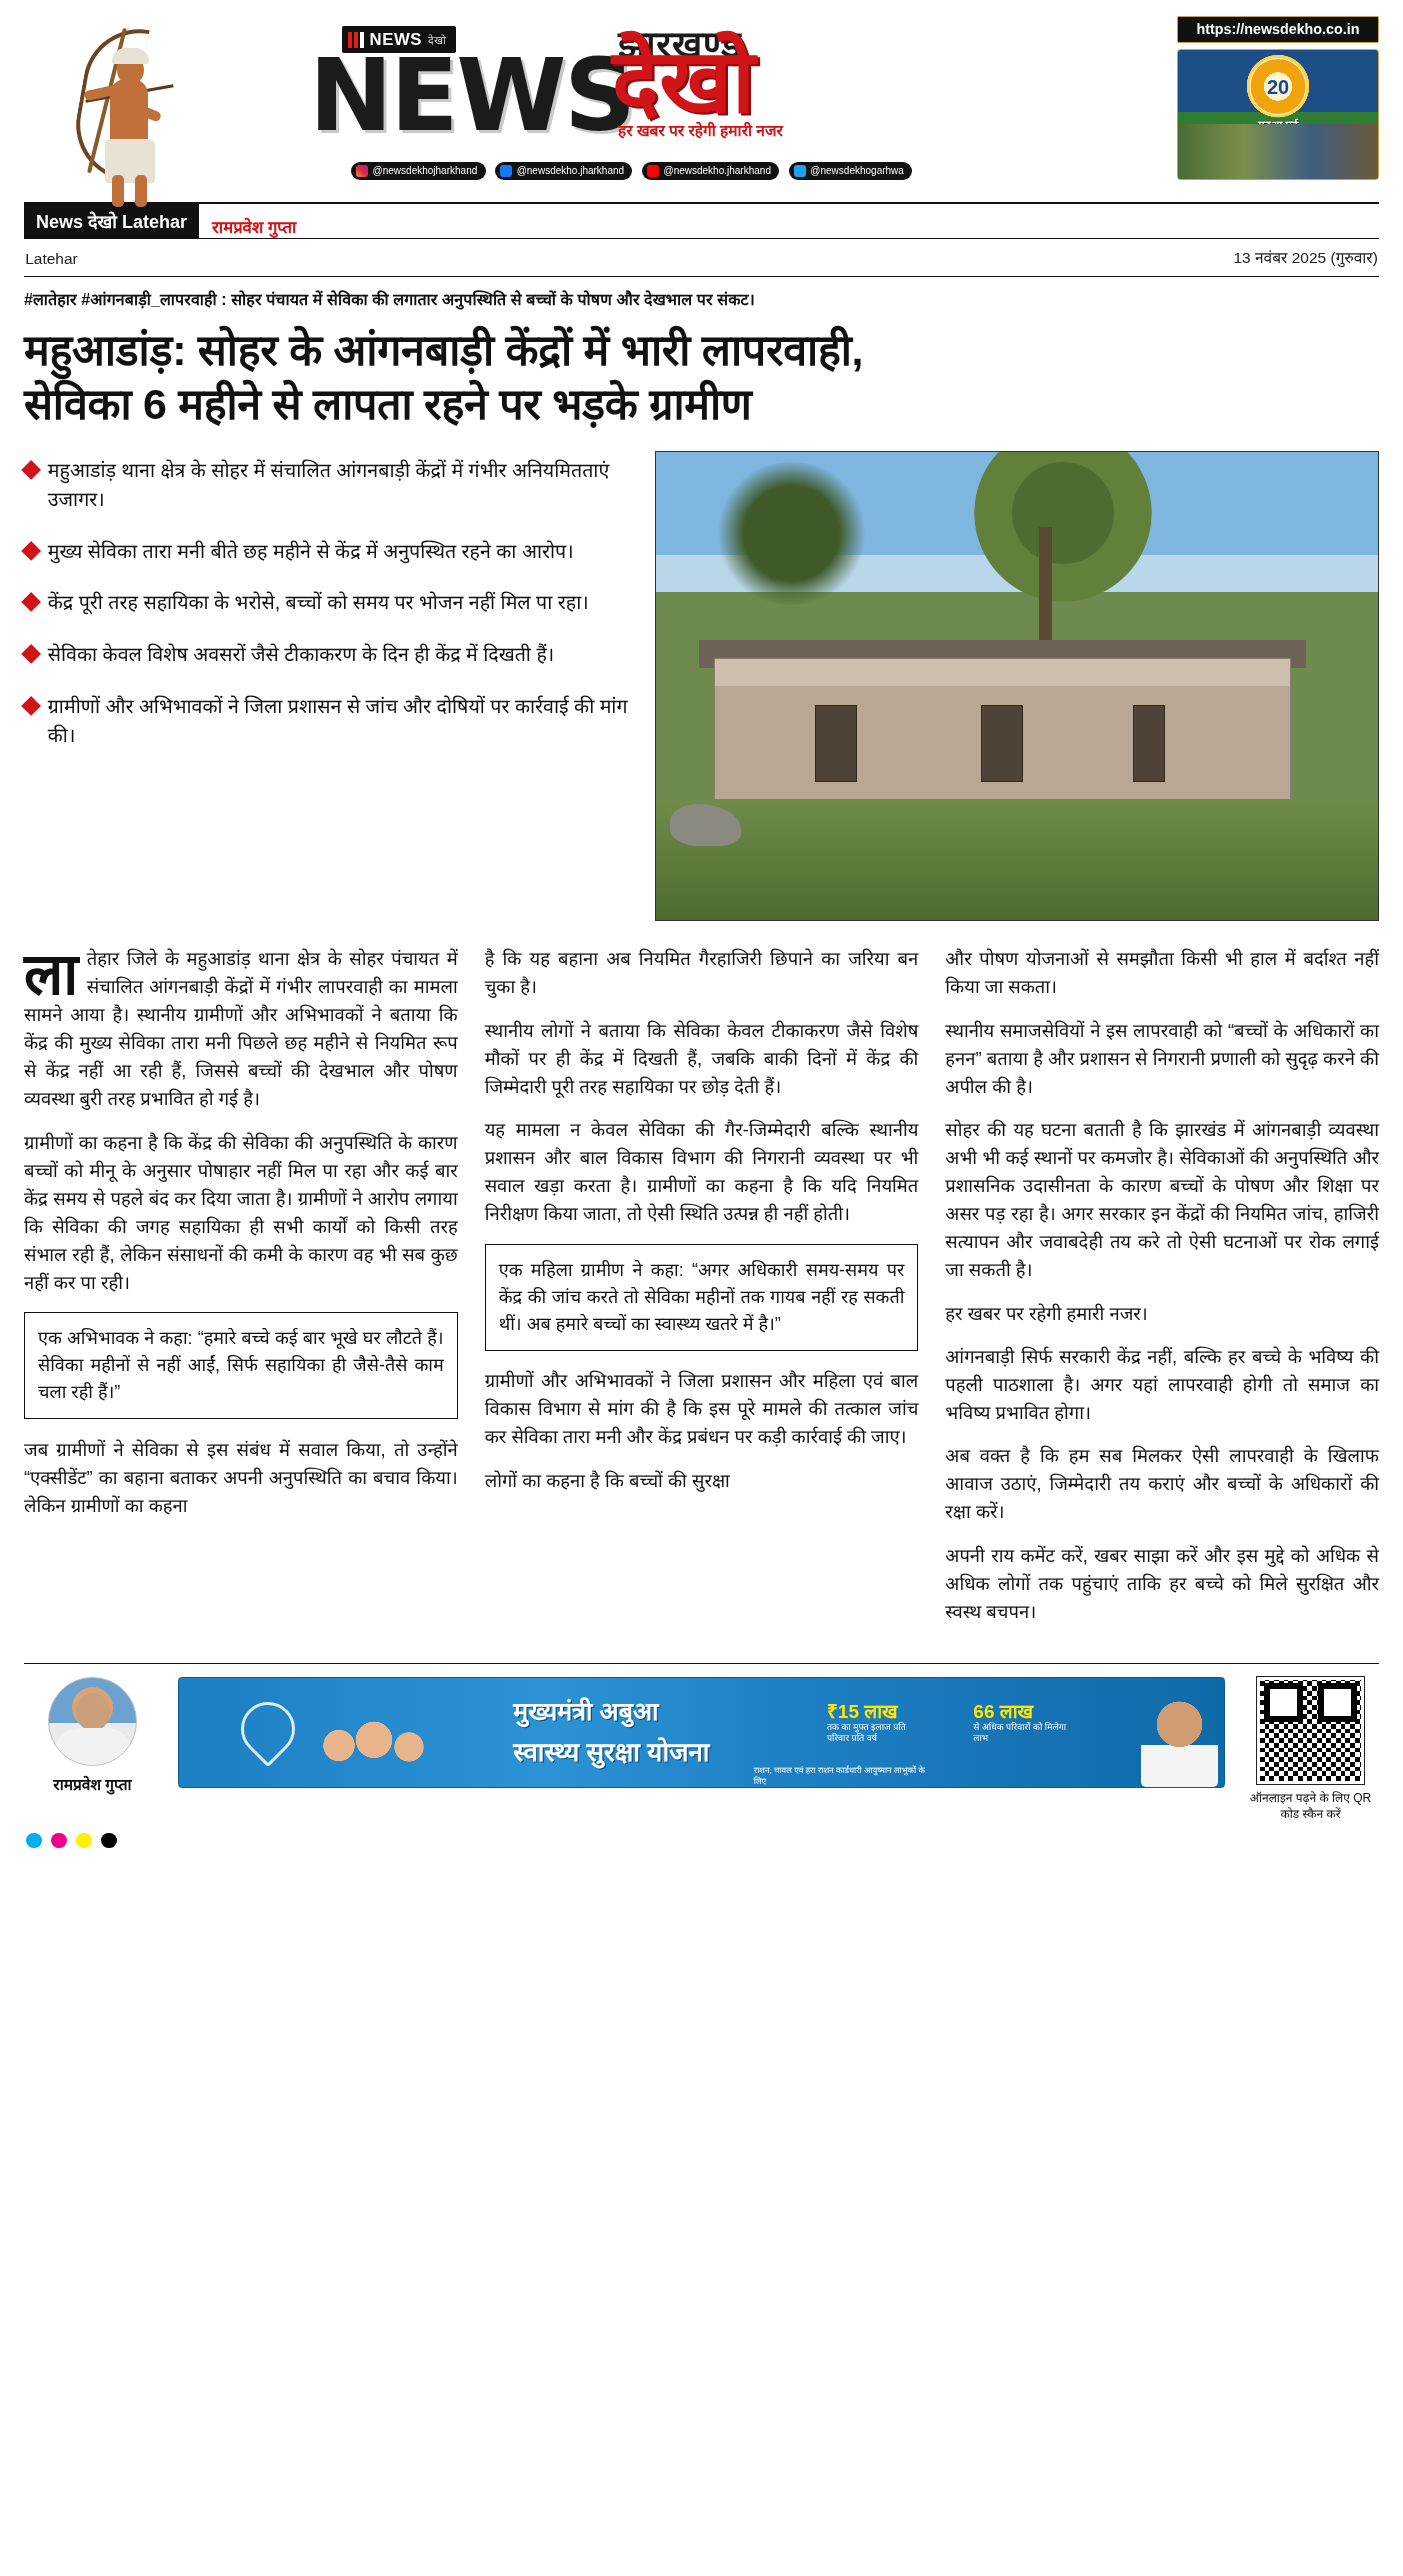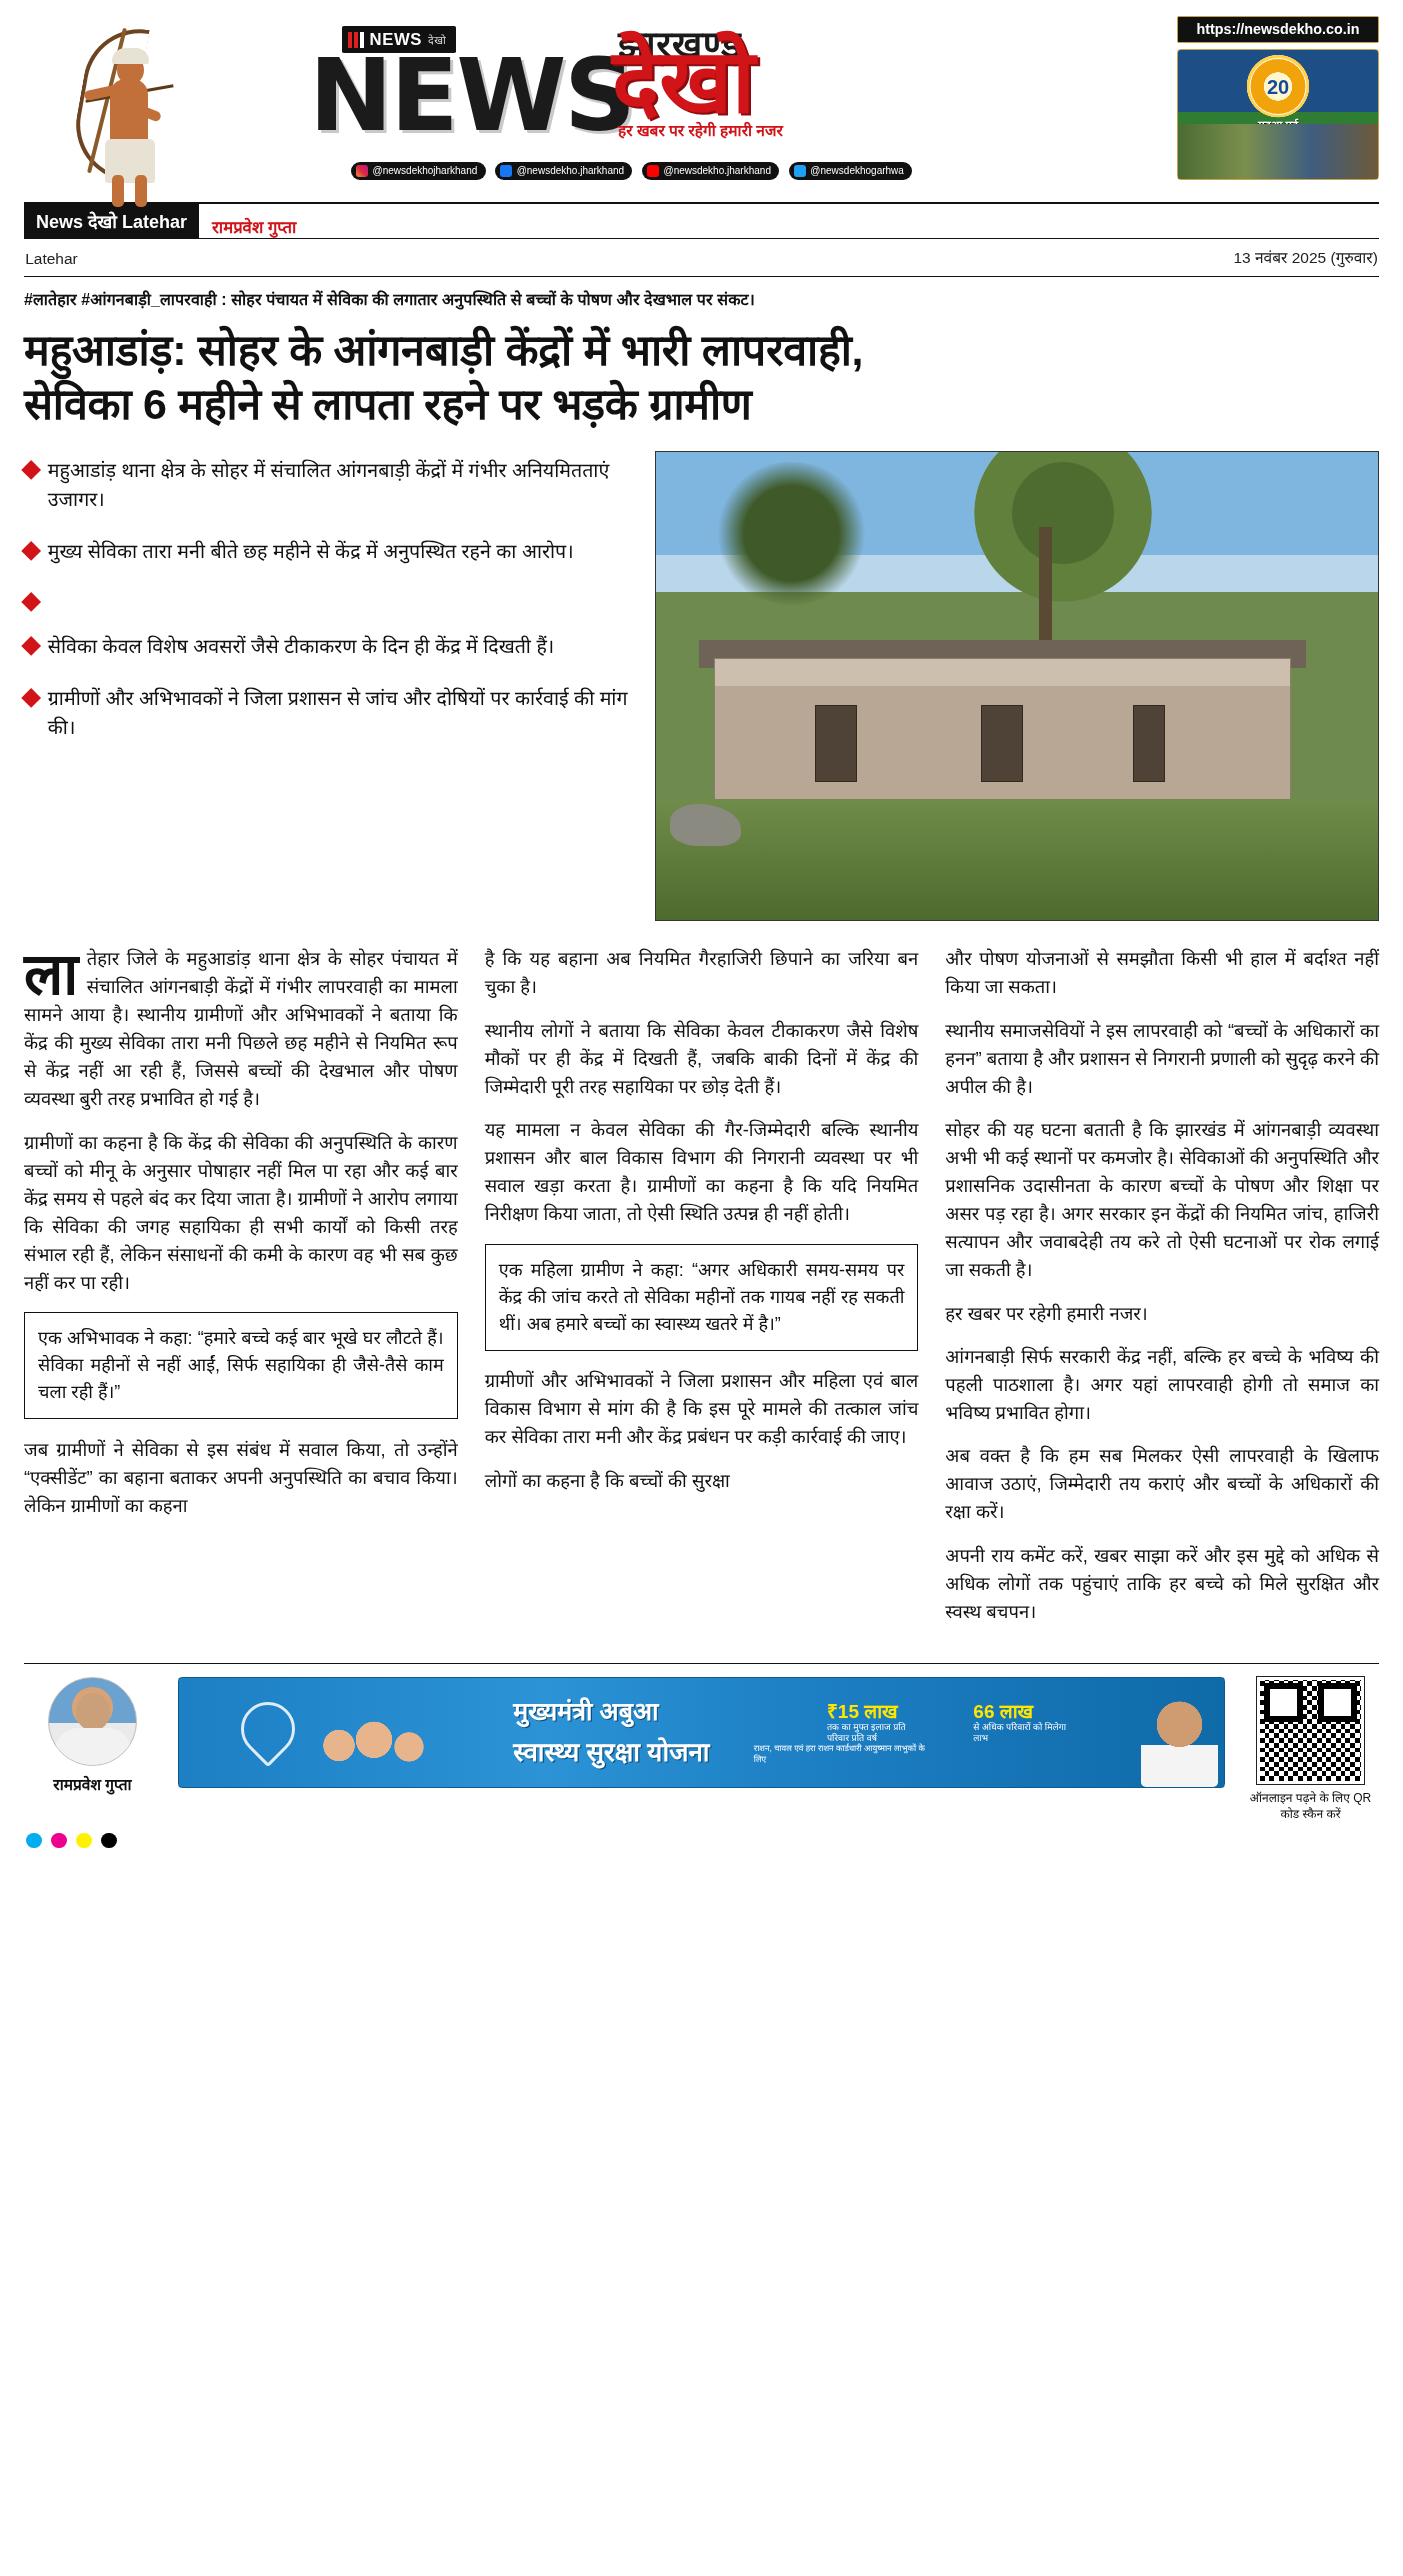--- a/index.html
+++ b/index.html
@@ -510,21 +510,21 @@
   .ad-banner .amt1-sub, .ad-banner .amt2-sub {
     position: absolute;
     color: #fff;
     font-size: 9px;
     line-height: 1.25;
   }
   .ad-banner .amt1-sub { left: 62%; top: 44px; width: 89px; }
   .ad-banner .amt2-sub { left: 76%; top: 44px; width: 101px; }
   .ad-banner .ad-foot {
     position: absolute;
-    left: 55%; bottom: 22px;
+    left: 55%; bottom: 0;
     color: #fff;
     font-size: 8.3px;
     width: 178px;
     line-height: 1.3;
   }
   .ad-banner .cm {
     position: absolute;
     right: 6px; bottom: 0;
     width: 77px; height: 95px;
     background: radial-gradient(circle at 50% 34%, #cf9c72 0 22.6px, transparent 23px),
@@ -675,20 +675,21 @@
       <div class="bullet">
         <span class="dia"></span>
         <p>महुआडांड़ थाना क्षेत्र के सोहर में संचालित आंगनबाड़ी केंद्रों में गंभीर अनियमितताएं उजागर।</p>
       </div>
       <div class="bullet">
         <span class="dia"></span>
         <p>मुख्य सेविका तारा मनी बीते छह महीने से केंद्र में अनुपस्थित रहने का आरोप।</p>
       </div>
       <div class="bullet">
         <span class="dia"></span>
+        <p>केंद्र पूरी तरह सहायिका के भरोसे, बच्चों को समय पर भोजन नहीं मिल पा रहा।</p>
       </div>
       <div class="bullet">
         <span class="dia"></span>
         <p>सेविका केवल विशेष अवसरों जैसे टीकाकरण के दिन ही केंद्र में दिखती हैं।</p>
       </div>
       <div class="bullet">
         <span class="dia"></span>
         <p>ग्रामीणों और अभिभावकों ने जिला प्रशासन से जांच और दोषियों पर कार्रवाई की मांग की।</p>
       </div>
     </div>

